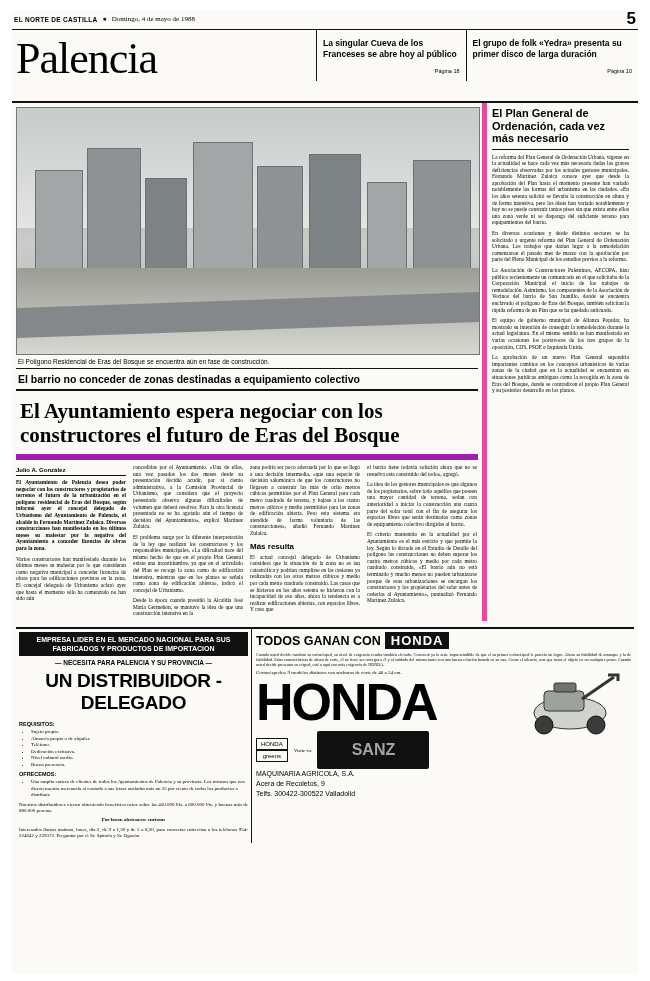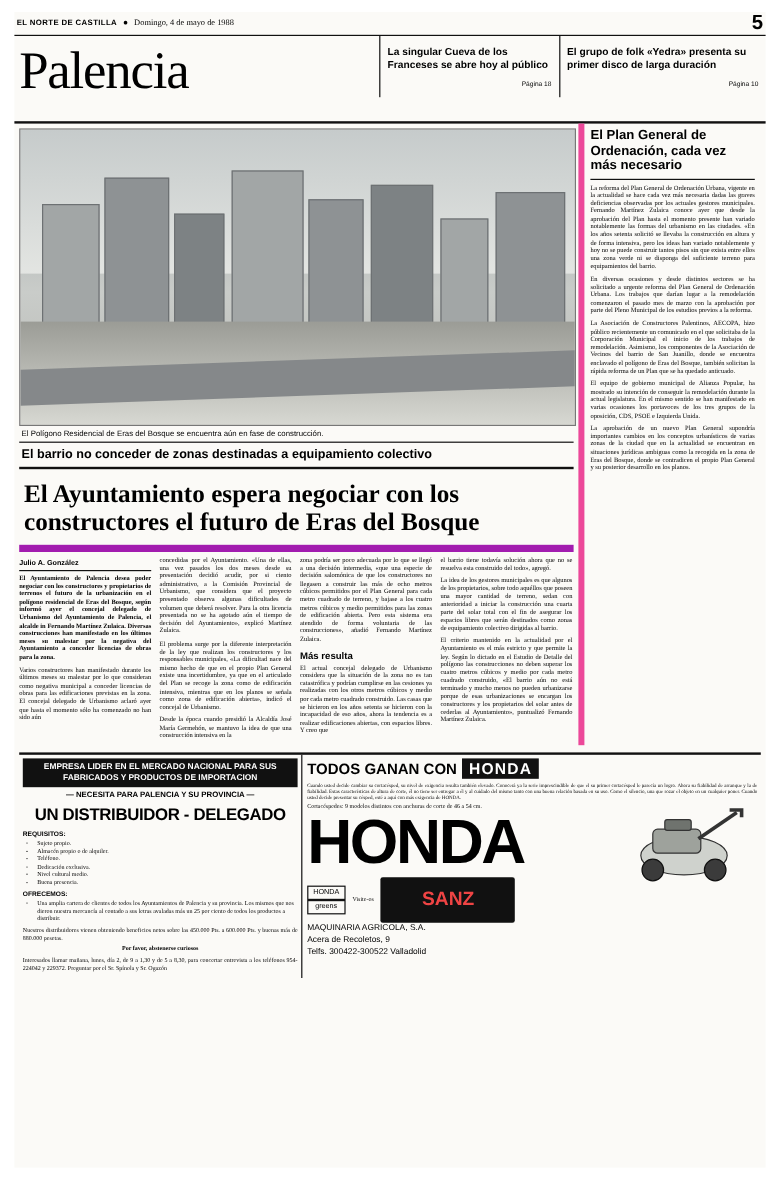--- a/index.html
+++ b/index.html
@@ -125,21 +125,21 @@
   .ad2{flex:1;padding:3px 3px 3px 4px;box-sizing:border-box;position:relative;}
   .ad1 .banner{
     background:#111;color:#fff;font-family:"Liberation Sans",sans-serif;
     font-size:7px;font-weight:bold;text-align:center;padding:3px 2px;line-height:9px;
   }
   .ad1 .need{
     font-family:"Liberation Sans",sans-serif;font-size:6.5px;font-weight:bold;
     text-align:center;padding:3px 0 2px 0;
   }
   .ad1 .bigline{
-    font-family:"Liberation Sans",sans-serif;font-size:14px;font-weight:bold;
+    font-family:"Liberation Sans",sans-serif;font-size:19px;font-weight:bold;
     text-align:center;letter-spacing:-.3px;padding:2px 0 4px 0;
   }
   .ad1 .lbl{font-family:"Liberation Sans",sans-serif;font-size:5.5px;font-weight:bold;margin:3px 0 2px 0;}
   .ad1 ul{margin:0 0 0 12px;padding:0;}
   .ad1 li{font-size:5px;line-height:6.5px;}
   .ad1 .fine{font-size:5px;line-height:6.4px;text-align:justify;margin-top:3px;}
   .honda-top{
     font-family:"Liberation Sans",sans-serif;font-weight:bold;font-size:12.5px;
     display:flex;align-items:center;gap:4px;
   }
@@ -148,21 +148,21 @@
   }
   .honda-fine{font-size:4.2px;line-height:5px;text-align:justify;margin:3px 0;}
   .honda-big{
     font-family:"Liberation Sans",sans-serif;font-weight:bold;
     font-size:52px;letter-spacing:-2px;line-height:50px;margin-top:2px;
   }
   .mower{
     position:absolute;right:4px;top:40px;width:120px;height:70px;
   }
   .sanz{
-    background:#111;color:#ef4444;font-family:"Liberation Sans",sans-serif;
+    background:#111;color:#a3a3a3;font-family:"Liberation Sans",sans-serif;
     font-weight:bold;font-size:16px;text-align:center;padding:10px 0;
     width:112px;border-radius:2px;
   }
   .ad2row{display:flex;gap:6px;align-items:center;margin-top:4px;}
   .greens{
     border:1px solid #111;font-family:"Liberation Sans",sans-serif;
     font-size:6px;text-align:center;padding:2px 4px;
   }
   .addr{font-family:"Liberation Sans",sans-serif;font-size:7px;line-height:10px;}
   .cortacesped{font-size:5px;margin-top:2px;}

